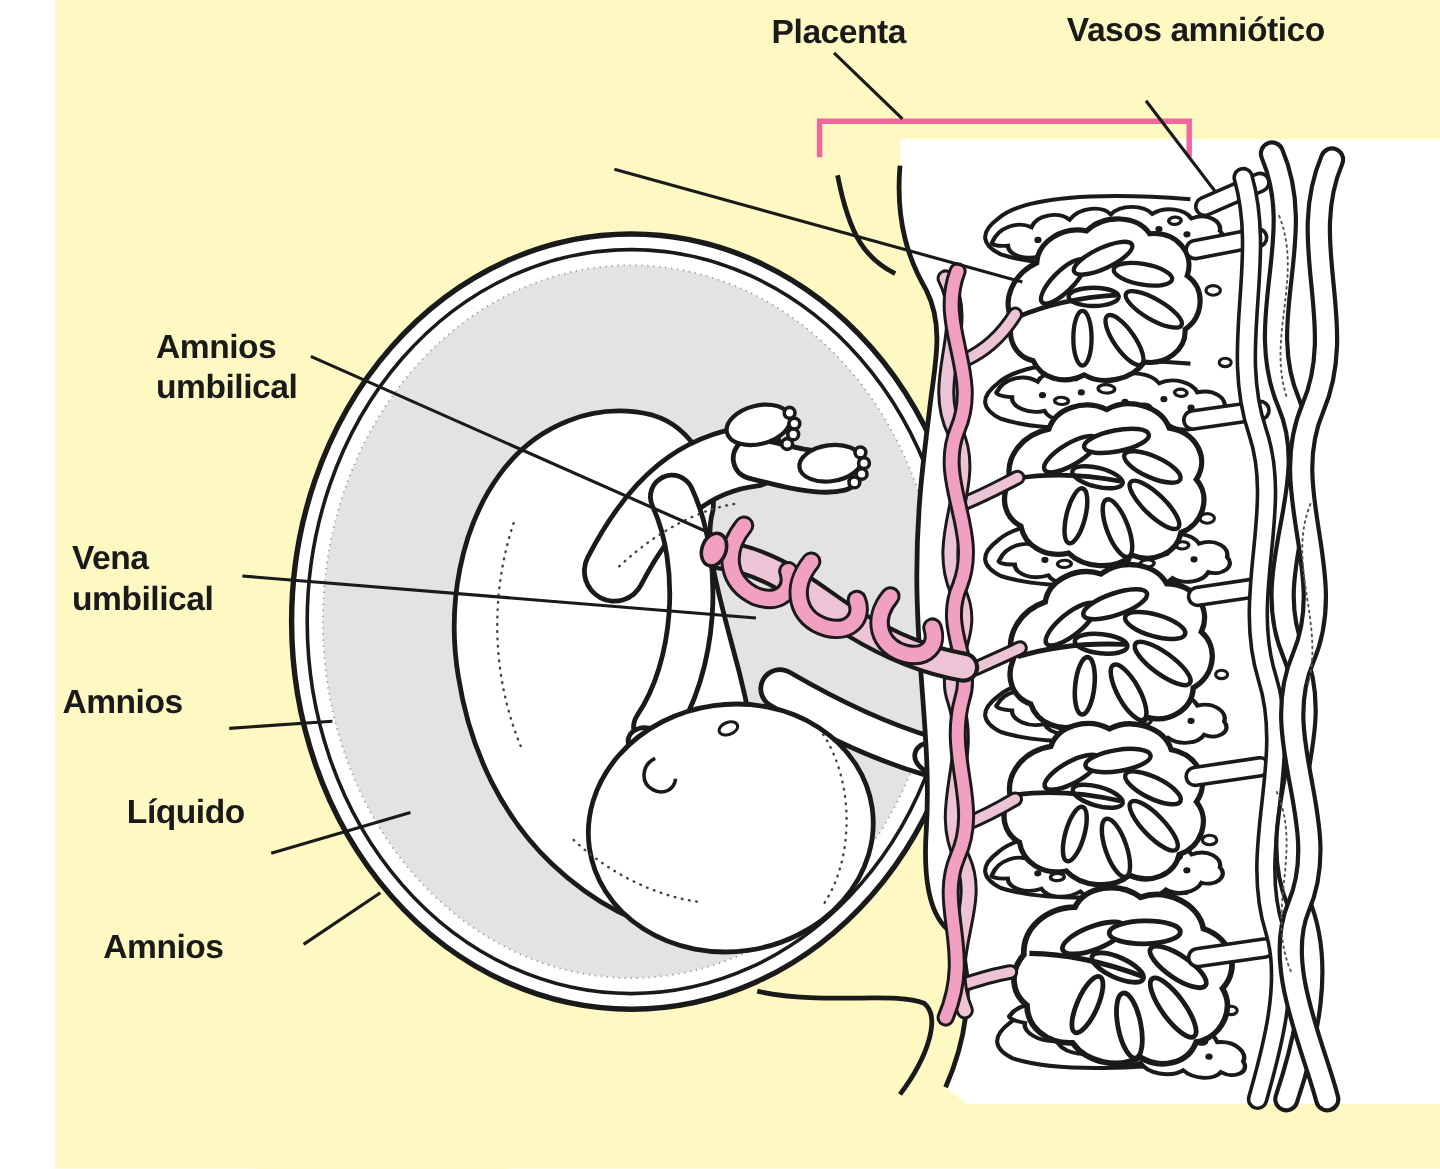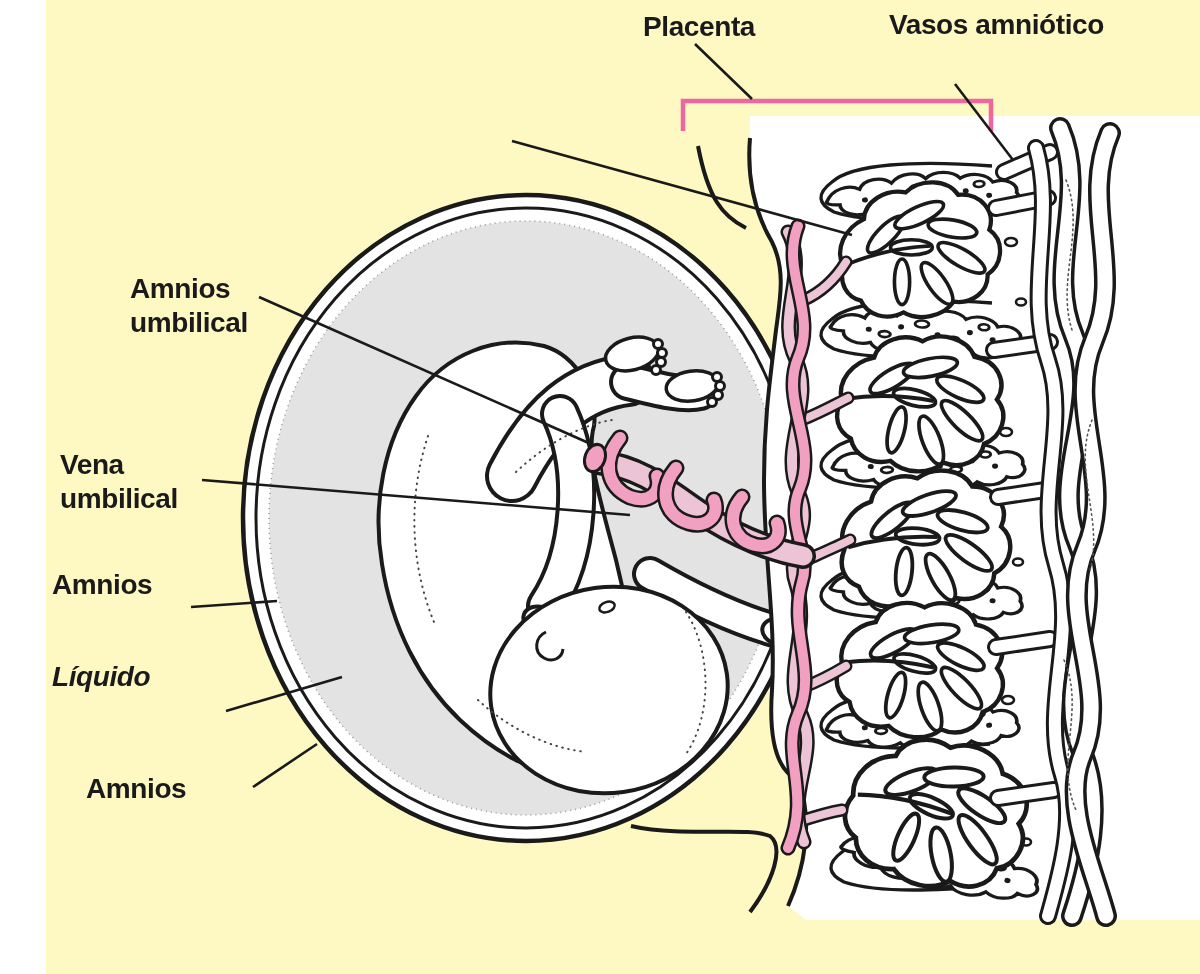--- a/index.html
+++ b/index.html
@@ -15,21 +15,21 @@
     font-family:"Liberation Sans","DejaVu Sans",sans-serif;
     margin-left:46px;
   }
   .stage svg{position:absolute;left:0;top:0;}
   .lbl{
     position:absolute;color:var(--line-black);
     font-size:28px;font-weight:bold;line-height:34px;letter-spacing:-0.4px;
     white-space:nowrap;
   }
   .lbl span{display:block;}
-  .lbl.center{text-align:left;font-style:italic;}
+  .lbl.center{text-align:right;}
   
   .ink{stroke:var(--line-black);}
   .pk-dark-s{stroke:var(--vessel-dark-pink);}
   .pk-light-s{stroke:var(--vessel-light-pink);}
   .pk-dark-f{fill:var(--vessel-dark-pink);}
   .gray-f{fill:var(--amniotic-gray);}
   .bracket{stroke:var(--bracket-pink);}
 </style>
 </head>
 <body>

